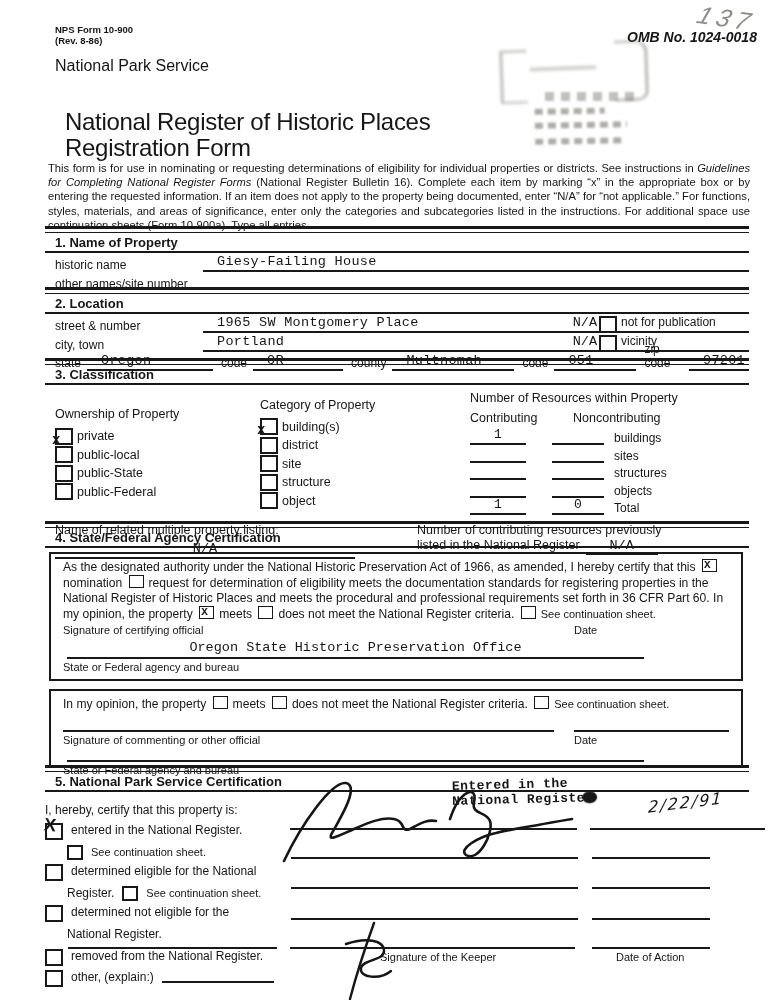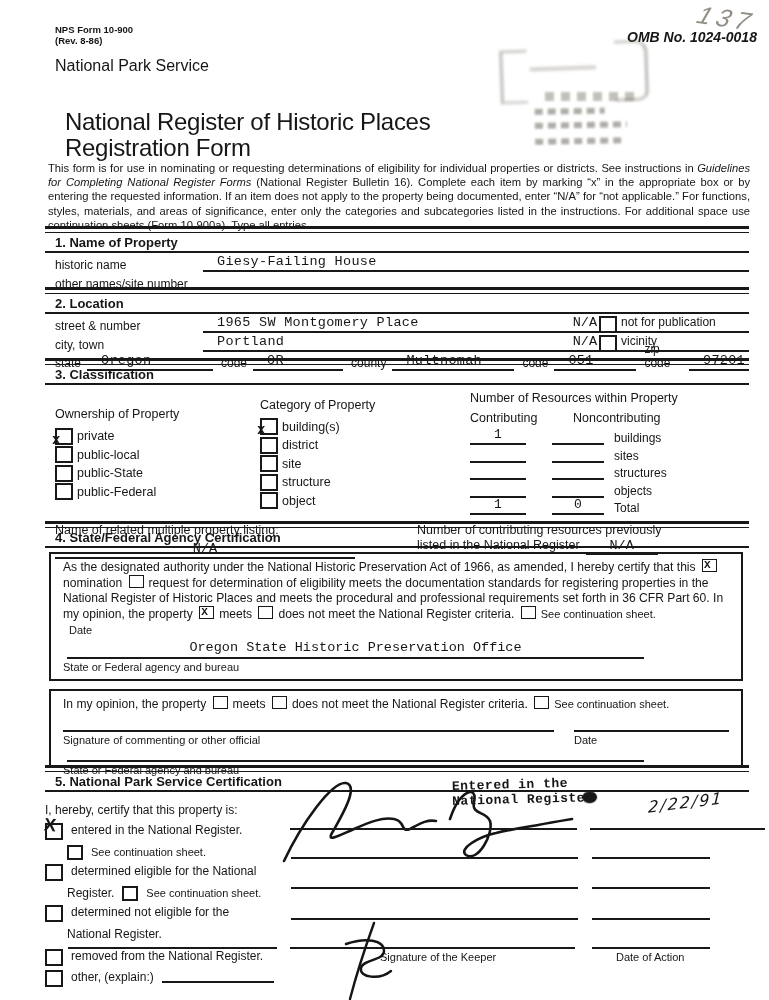--- a/index.html
+++ b/index.html
@@ -289,20 +289,21 @@
     <div class="certbox b1">
       <p class="certp">
         <span>As the designated authority under the National Historic Preservation Act of 1966, as amended, I hereby certify that this</span>
         <span class="icb x-in"></span><span>nomination</span>
         <span class="icb"></span><span>request for determination of eligibility meets the documentation standards for registering properties in the National Register of Historic Places and meets the procedural and professional requirements set forth in 36 CFR Part 60. In my opinion, the property</span>
         <span class="icb x-in"></span><span>meets</span>
         <span class="icb"></span><span>does not meet the National Register criteria.</span>
         <span class="icb"></span><span style="font-size:11px">See continuation sheet.</span>
       </p>
       <div class="lblrow">
+        <span class="lbl-left">Signature of certifying official</span>
         <span class="lbl-right">Date</span>
       </div>
       <div class="agency-line">Oregon State Historic Preservation Office</div>
       <div class="agency-lbl">State or Federal agency and bureau</div>
     </div>
 
     <div class="certbox b2">
       <p class="certp">
         <span>In my opinion, the property</span>
         <span class="icb"></span><span>meets</span>

